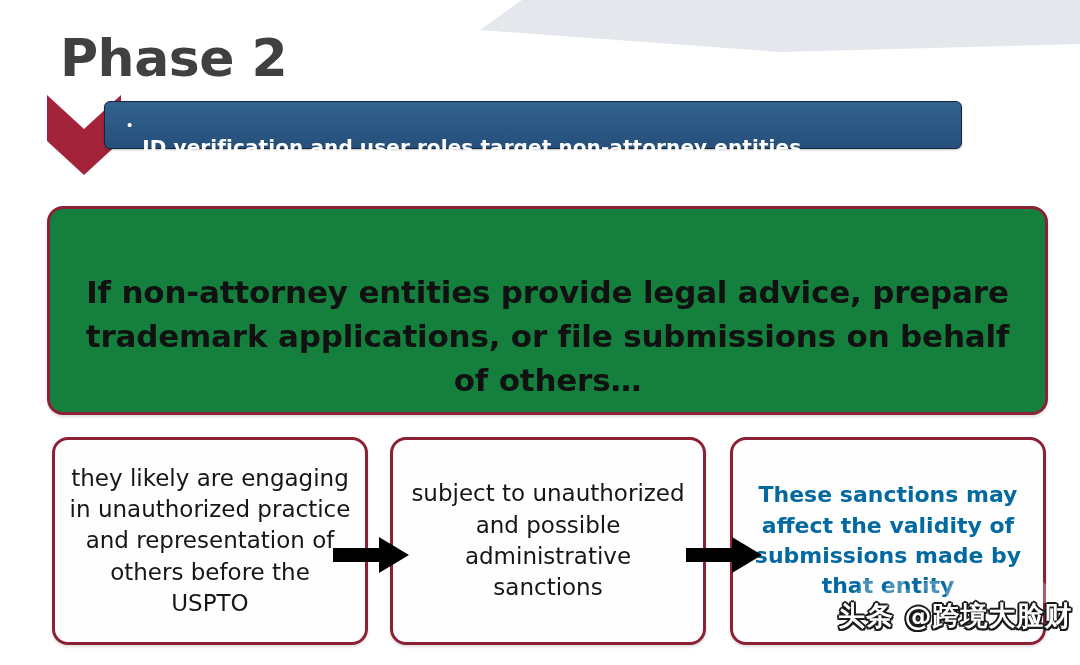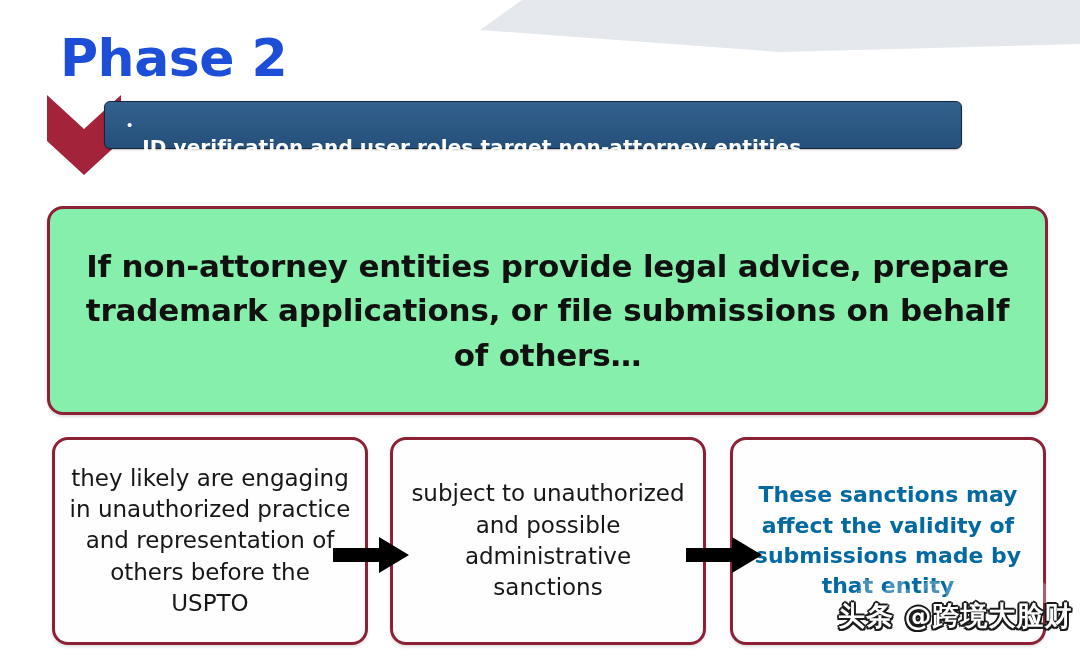--- a/index.html
+++ b/index.html
@@ -30,21 +30,21 @@
     pointer-events: none;
   }
 
   
   .phase-title {
     position: absolute;
     left: 60px;
     top: 32px;
     font-size: 52px;
     font-weight: 700;
-    color: #1d4ed8;
+    color: #404040;
     letter-spacing: -0.5px;
     line-height: 1;
     white-space: nowrap;
     font-family: "DejaVu Sans", "Liberation Sans", sans-serif;
   }
 
   
   .chevron {
     position: absolute;
     left: 47px;
@@ -85,25 +85,25 @@
     margin-top: 44px;
   }
 
   
   .main-box {
     position: absolute;
     left: 47px;
     top: 206px;
     width: 1001px;
     height: 209px;
-    background: #86efac;
+    background: #15803d;
     border: 3px solid #8c2135;
     border-radius: 16px;
     display: flex;
-    align-items: center;
+    align-items: flex-end;
     justify-content: center;
     padding: 10px 34px;
     box-shadow: 0 2px 3px rgba(0,0,0,0.14);
   }
   .main-box-text {
     font-size: 31px;
     font-weight: 700;
     color: #111111;
     text-align: center;
     line-height: 1.42;

